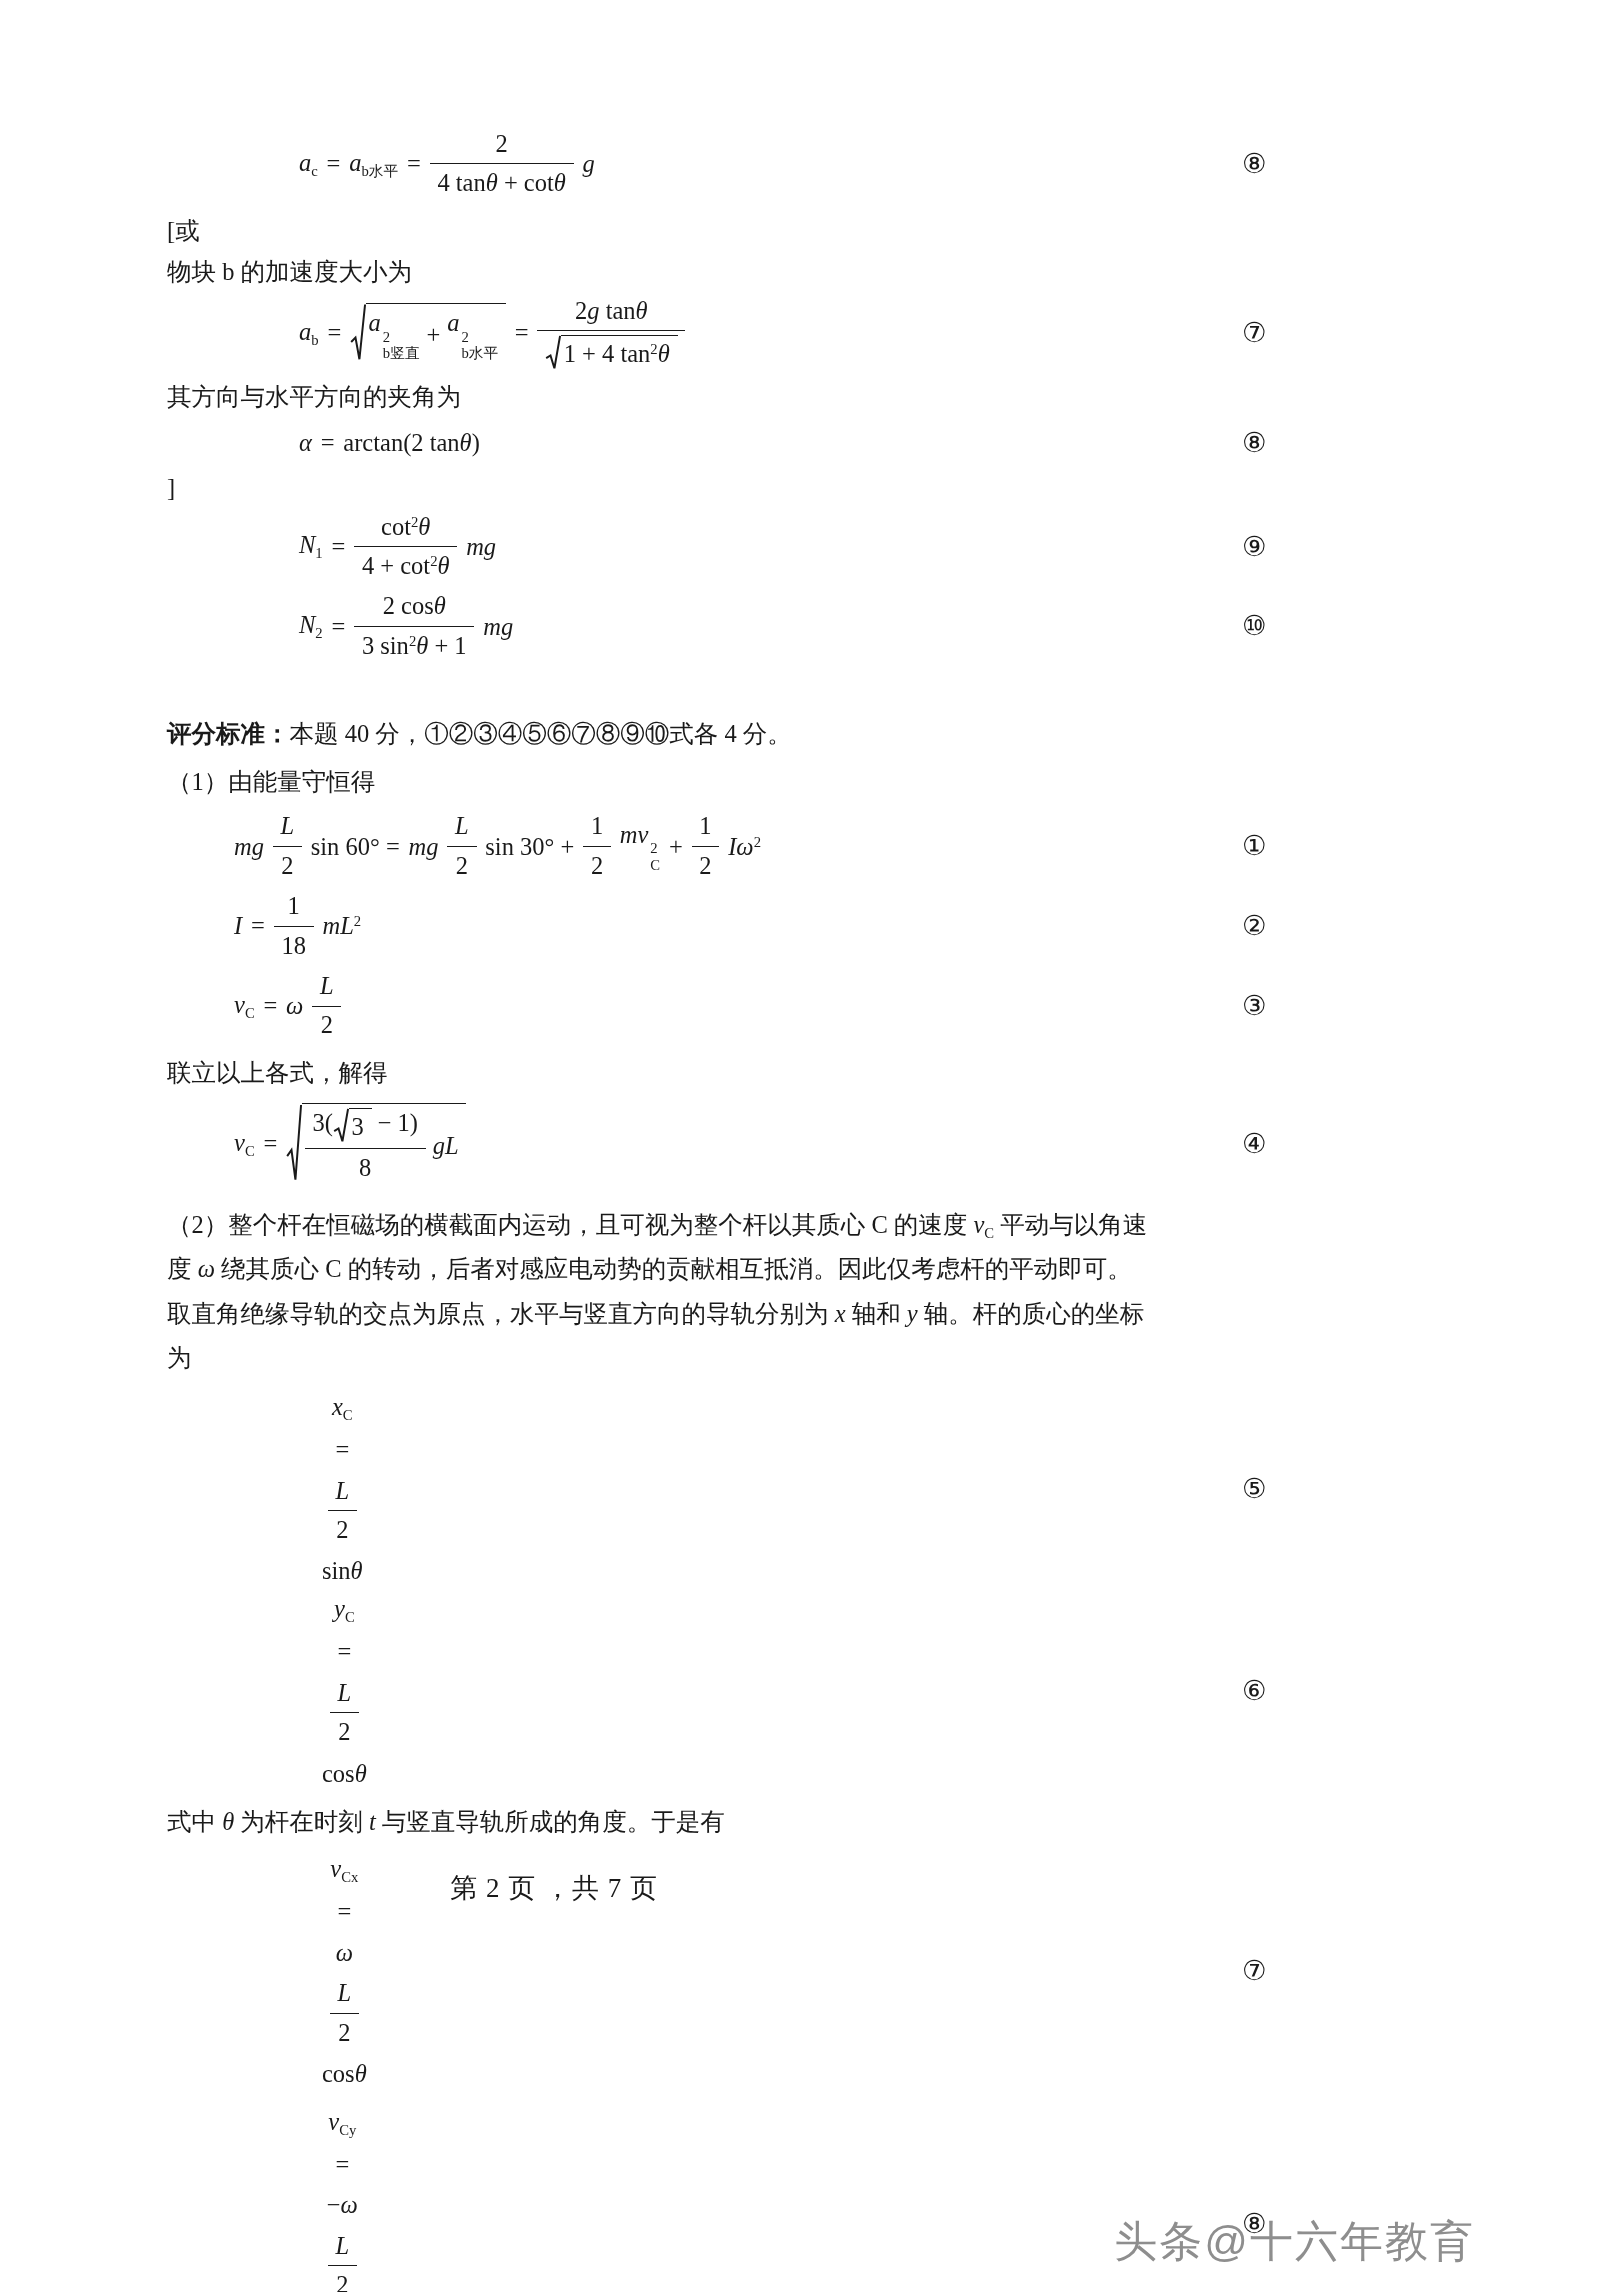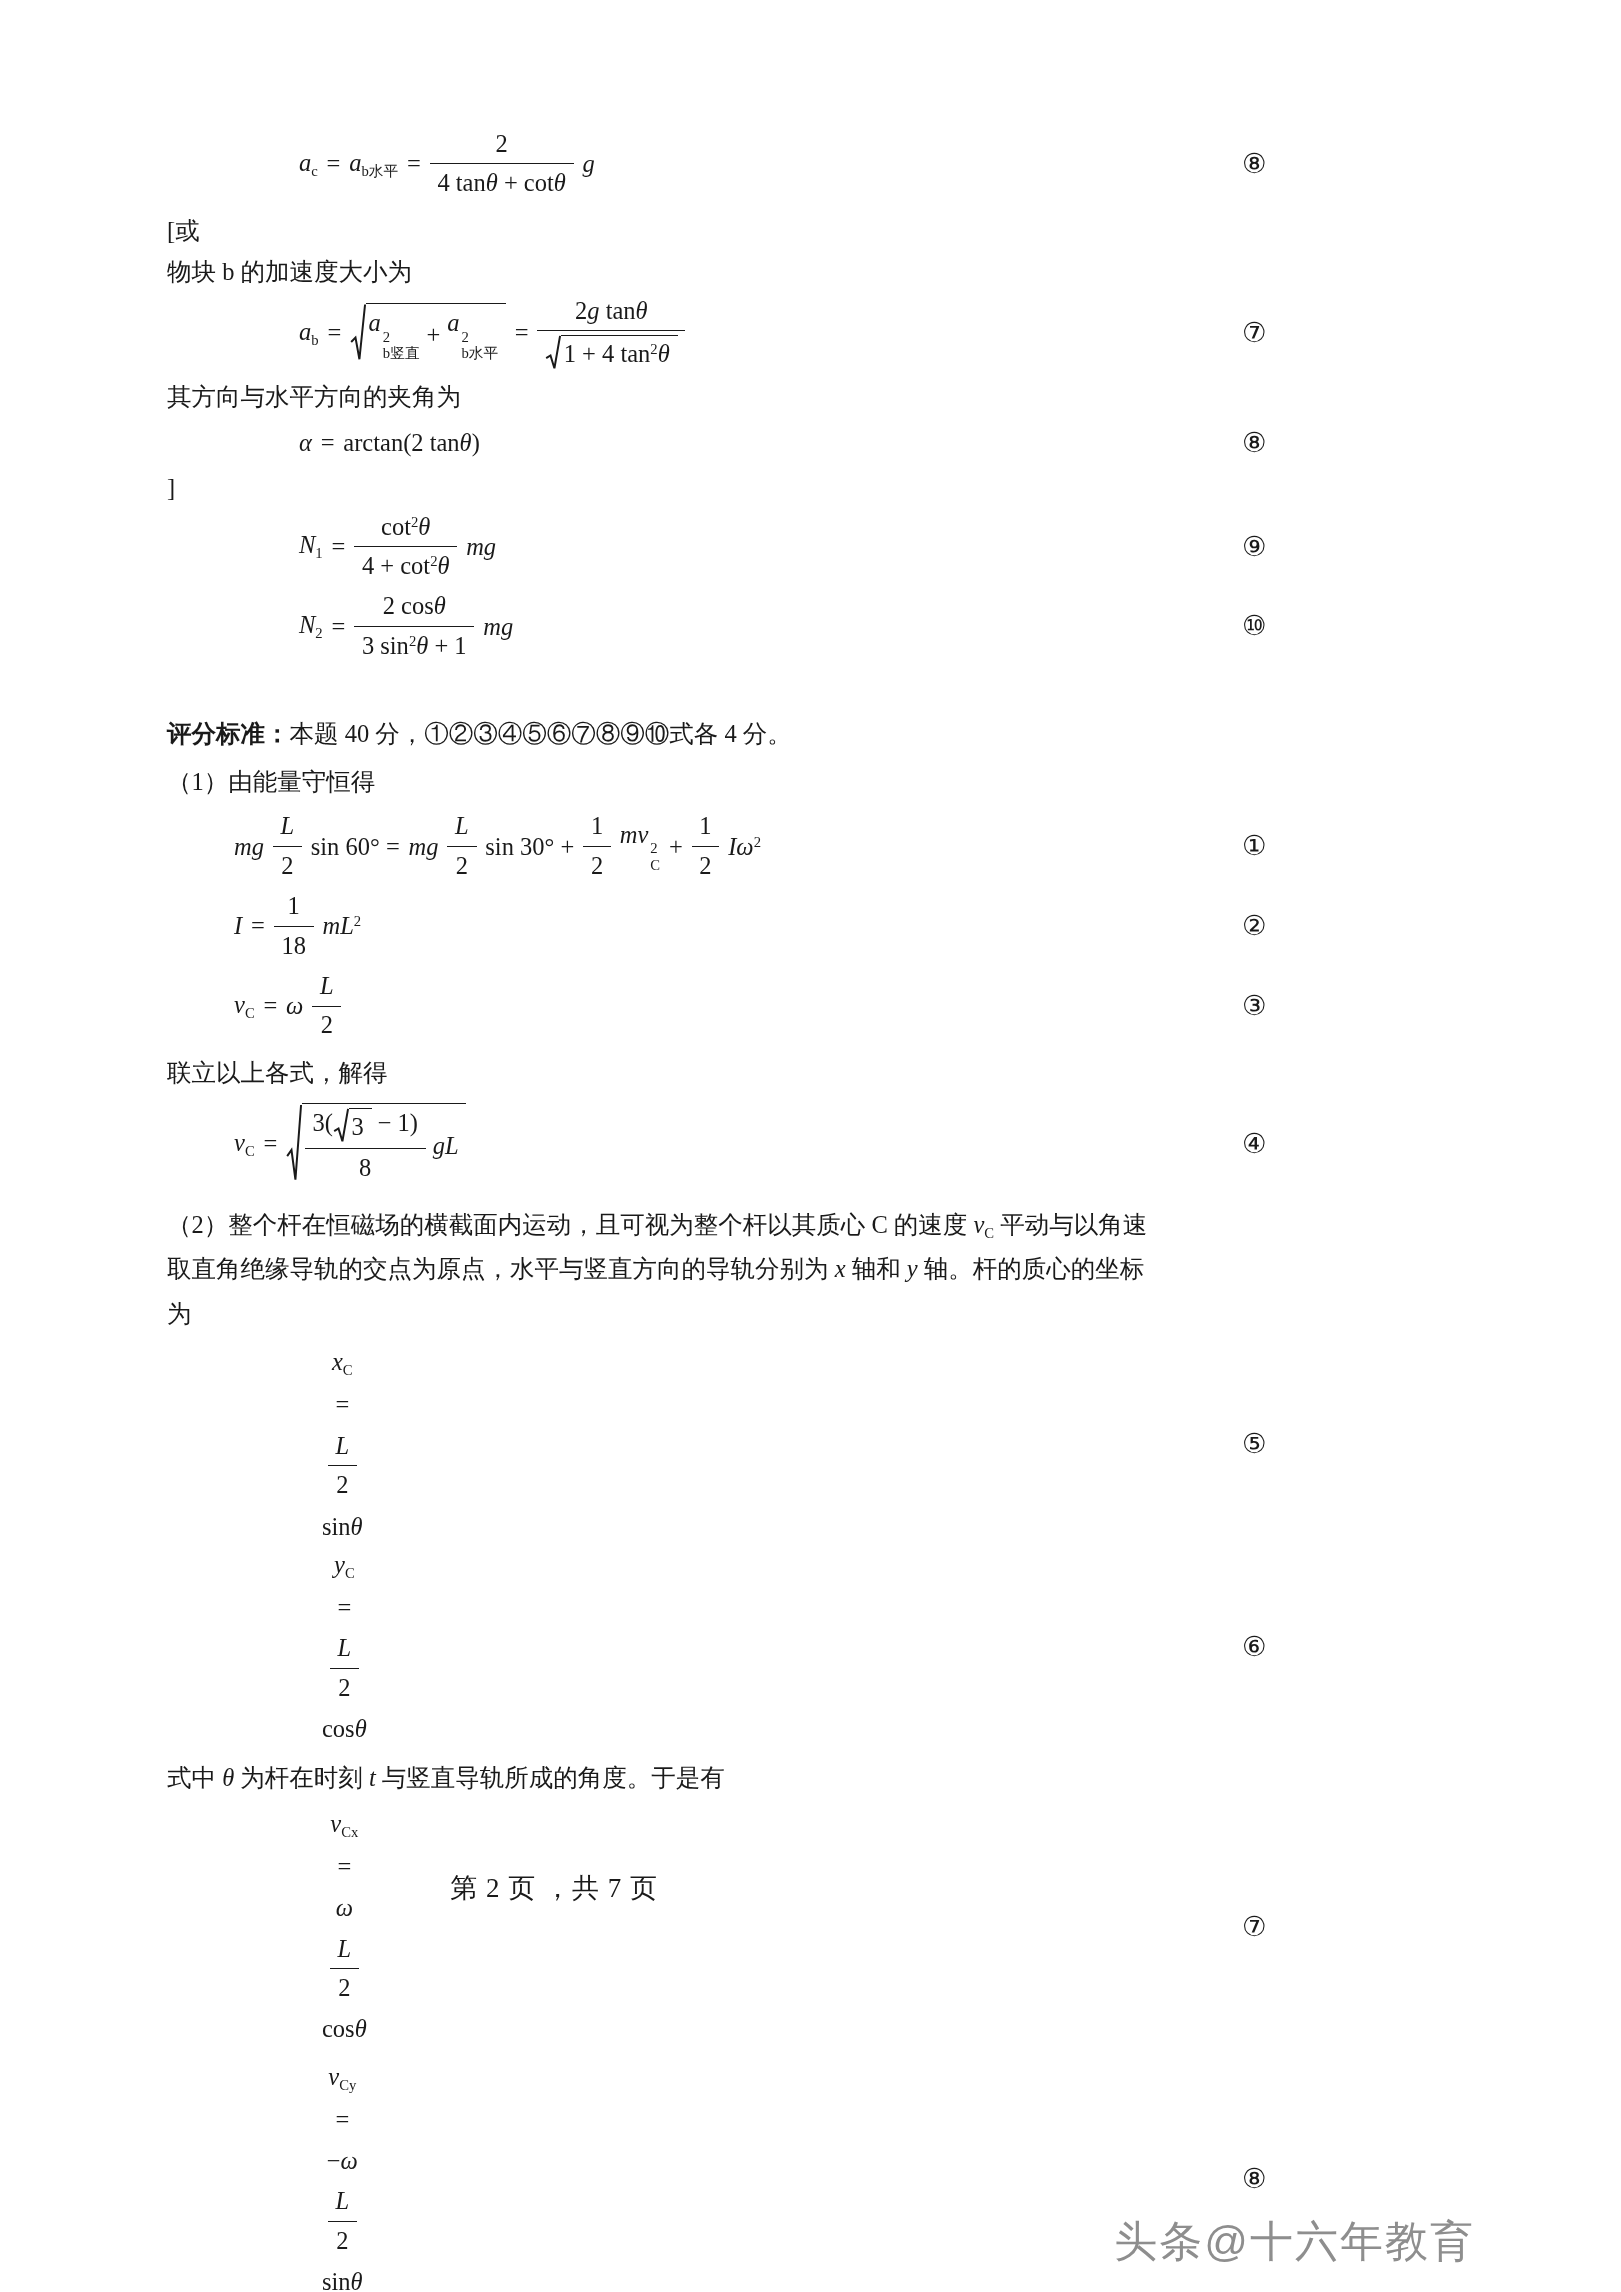--- a/index.html
+++ b/index.html
@@ -243,20 +243,21 @@
             </span>
             <span class="it">gL</span>
           </span>
         </span>
       </span>
       <span class="tag">④</span>
     </div>
 
     <div class="para" style="margin-top:17.6px">
       <div><span>（2）整个杆在恒磁场的横截面内运动，且可视为整个杆以其质心 C 的速度 </span><span class="it">v</span><sub>C</sub><span> 平动与以角速</span></div>
+      <div><span>度 </span><span class="it">ω</span><span> 绕其质心 C 的转动，后者对感应电动势的贡献相互抵消。因此仅考虑杆的平动即可。</span></div>
       <div><span>取直角绝缘导轨的交点为原点，水平与竖直方向的导轨分别为 </span><span class="it">x</span><span> 轴和 </span><span class="it">y</span><span> 轴。杆的质心的坐标</span></div>
       <div><span>为</span></div>
     </div>
 
     <div class="eq-row" style="margin-top:9.8px">
       <span class="eq ind-c">
         <span class="grp"><span class="it">x</span><sub>C</sub></span>
         <span class="rm">=</span>
         <span class="frac">
             <span class="num"><span class="it">L</span></span>

